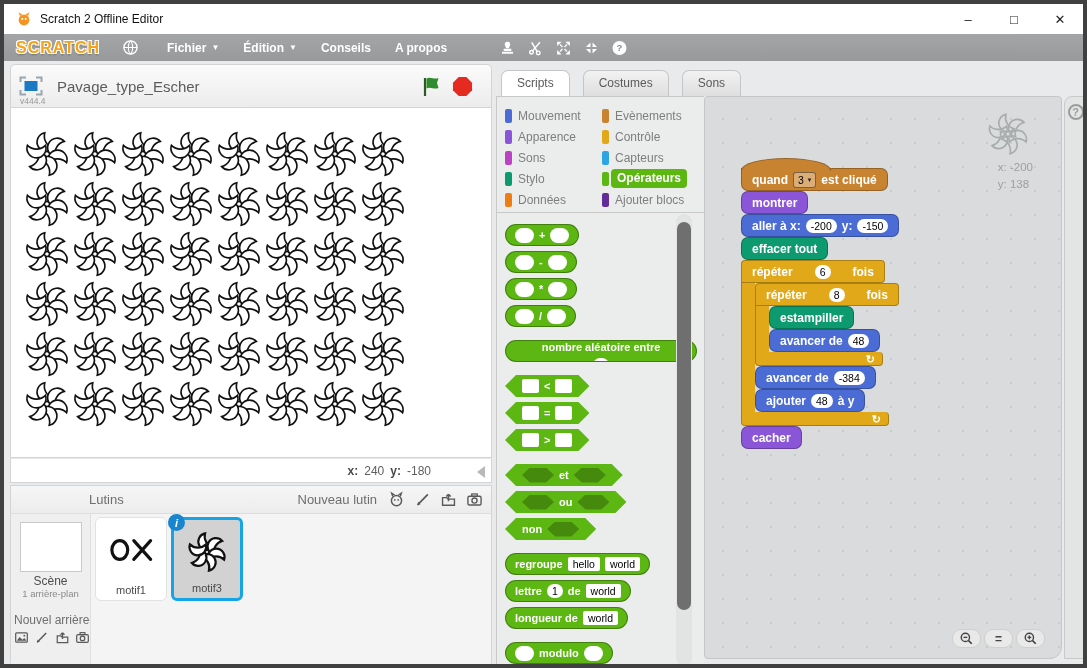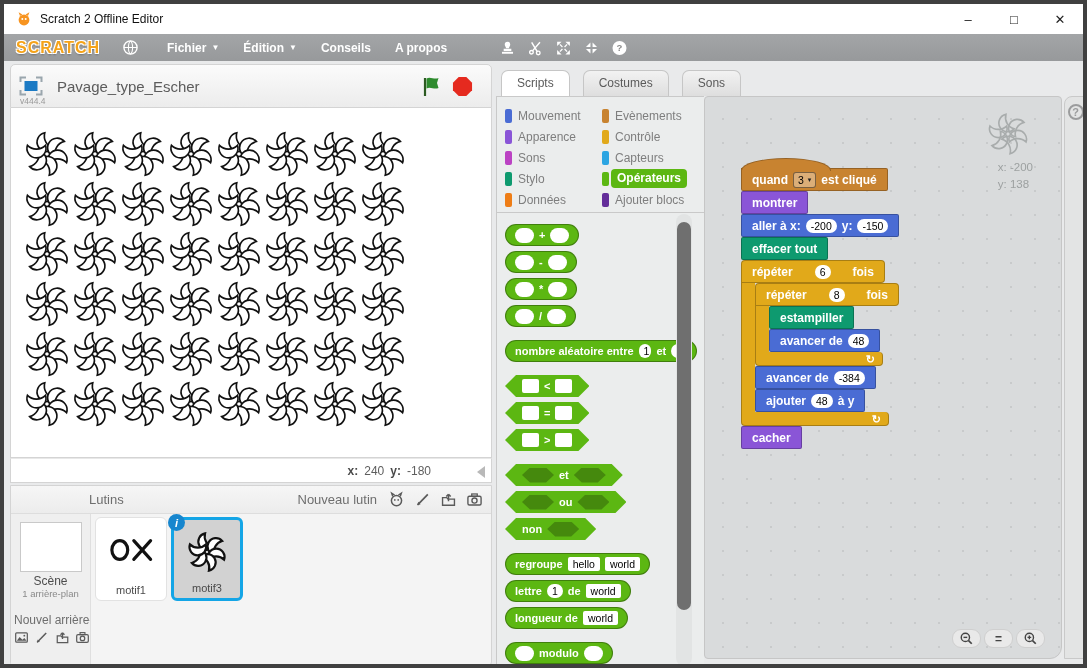--- a/index.html
+++ b/index.html
@@ -73,39 +73,39 @@
   .blocks-area { position:absolute; left:0; top:117px; width:100%; height:452px; overflow:hidden; padding:10px 0 0 8px; }
   .pal-scroll-track { position:absolute; left:672px; top:210px; width:16px; height:452px; background:#E2E4E4; border-radius:8px; z-index:5; }
   .pal-scroll-thumb { position:absolute; left:1px; top:8px; width:14px; height:388px; background:#6F6F6F; border-radius:7px; }
 
   
   .bt { white-space:nowrap; }
   .reporter, .boolean { display:flex; align-items:center; gap:5px; height:22px; color:#fff; font-size:11px; font-weight:bold; width:fit-content; margin-bottom:5px; }
   .reporter { border-radius:12px; padding:0 9px; border:1px solid rgba(0,0,0,.3); }
   .boolean { clip-path:polygon(11px 0,calc(100% - 11px) 0,100% 50%,calc(100% - 11px) 100%,11px 100%,0 50%); padding:0 17px; }
   .gap-before { margin-top:13px; }
-  .wideclip { width:192px; overflow:hidden; flex-wrap:nowrap; }
+  .wideclip { width:192px; overflow:hidden; flex-wrap:nowrap;flex-direction:column; }
   .fv { background:#fff; color:#000; font-weight:normal; font-size:10.5px; padding:1px 5px; min-width:12px; text-align:center; }
   .fv.oval { border-radius:9px; } .fv.rect { border-radius:2px; }
   .so { width:19px; height:15px; background:#fff; border-radius:8px; flex:none; }
   .sr { width:17px; height:14px; background:#fff; border-radius:2px; flex:none; }
   .sh { width:32px; height:15px; background:rgba(0,0,0,.25); clip-path:polygon(8px 0,calc(100% - 8px) 0,100% 50%,calc(100% - 8px) 100%,8px 100%,0 50%); flex:none; }
   .fdd { background:rgba(255,255,255,.35); border:1px solid rgba(0,0,0,.45); border-radius:3px; color:#000; font-size:10.5px; font-weight:normal; padding:0 4px; display:inline-flex; align-items:center; gap:4px; height:16px; }
   .fdd .caret { font-size:7px; color:#222; }
 
   
   .script-area { position:absolute; left:700px; top:92px; width:358px; height:563px; background:#D9DBDC; border:1px solid #C6C6C6; border-radius:4px 4px 12px 4px;
      background-image:radial-gradient(#C8CACB 1px, transparent 1.4px); background-size:24px 24px; background-position:6px 10px; overflow:hidden; }
   .watermark { position:absolute; right:22px; top:6px; opacity:.85; }
   .wm-coords { position:absolute; right:28px; top:62px; text-align:left; font-size:11.5px; color:#9DA1A1; line-height:17px; }
   .zoom-ctrls { position:absolute; right:16px; bottom:10px; display:flex; gap:3px; }
   .zbtn { width:29px; height:19px; background:#E9E9E9; border:1px solid #CFCFCF; border-radius:9px; display:flex; align-items:center; justify-content:center; font-size:12px; font-weight:bold; color:#444; }
 
   .script-stack { position:absolute; left:36px; top:58px; display:flex; flex-direction:column; align-items:flex-start; }
-  .stack, .hat { display:flex; align-items:center; gap:5px; min-height:23px; padding:2px 10px; color:#fff; font-size:12px; font-weight:bold; border-radius:2px; border:1px solid rgba(0,0,0,.25); width:fit-content; }
+  .stack, .hat { display:flex; align-items:center; gap:5px; min-height:23px; padding:2px 10px; color:#fff; font-size:12px; font-weight:bold; border-radius:7px; border:1px solid rgba(0,0,0,.25); width:fit-content; }
   .hat { position:relative; margin-top:13px; border-top-left-radius:0; }
   .hat::before { content:""; position:absolute; top:-11px; left:-1px; width:88px; height:12px; background:inherit; border:1px solid rgba(0,0,0,.25); border-bottom:none; border-radius:100% 100% 0 0 / 190% 190% 0 0; }
   .cblock { display:flex; flex-direction:column; align-items:flex-start; }
   .bhead { display:flex; align-items:center; gap:22px; min-height:23px; padding:2px 10px; color:#fff; font-size:12px; font-weight:bold; border-radius:4px 4px 4px 0; border:1px solid rgba(0,0,0,.25); width:fit-content; }
   .cbody { display:flex; align-items:stretch; }
   .cspine { width:14px; border-left:1px solid rgba(0,0,0,.25); }
   .ckids { display:flex; flex-direction:column; align-items:flex-start; min-height:24px; padding:0; }
   .cfoot { height:14px; border-radius:0 4px 4px 4px; border:1px solid rgba(0,0,0,.25); border-top:none; display:flex; align-items:center; justify-content:flex-end; padding-right:7px; color:#fff; font-size:11px; font-weight:bold; line-height:10px; }
 
   

